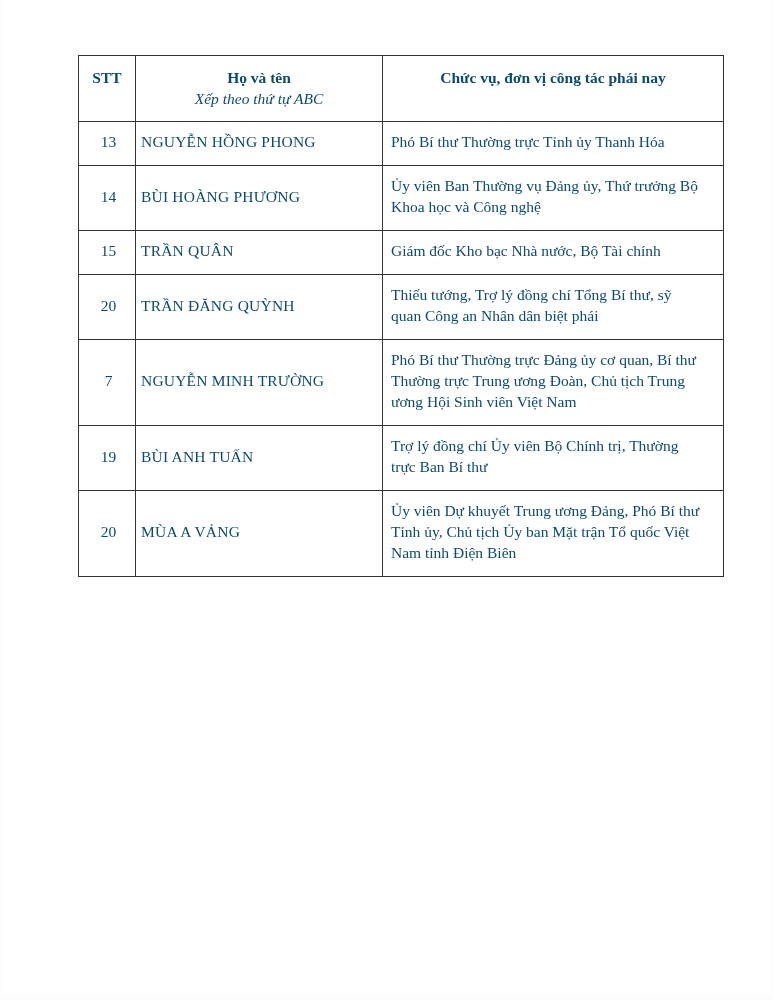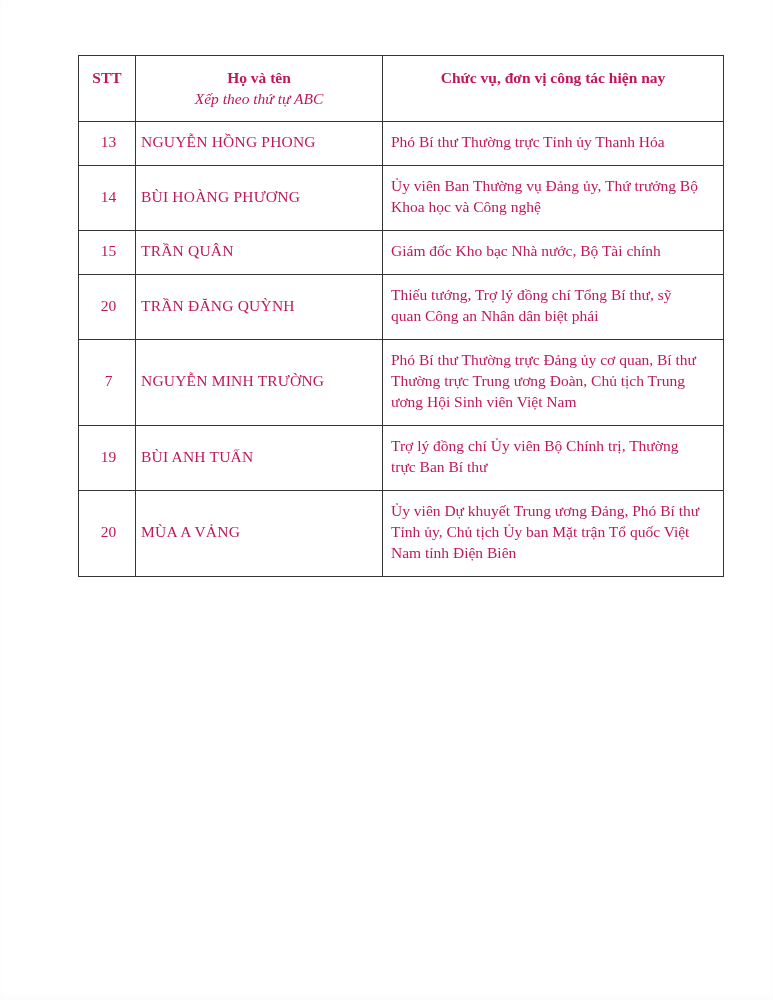--- a/index.html
+++ b/index.html
@@ -8,21 +8,21 @@
     background: #e8e8e8;
   }
   .page {
     position: relative;
     width: 773px;
     height: 1000px;
     background: #ffffff;
     margin: 0 auto;
     overflow: hidden;
     font-family: "Liberation Serif", "DejaVu Serif", serif;
-    color: #be185d;
+    color: #0c4a6e;
   }
   table.doc-table {
     position: absolute;
     left: 78px;
     top: 55px;
     width: 645px;
     border-collapse: collapse;
     table-layout: fixed;
     font-size: 15.5px;
     line-height: 21px;
@@ -74,21 +74,21 @@
       <col style="width:247px">
       <col style="width:341px">
     </colgroup>
     <thead>
       <tr>
         <th>STT</th>
         <th>
           <div>Họ và tên</div>
           <div class="sub">Xếp theo thứ tự ABC</div>
         </th>
-        <th>Chức vụ, đơn vị công tác hiện nay</th>
+        <th>Chức vụ, đơn vị công tác phái nay</th>
       </tr>
     </thead>
     <tbody>
       <tr>
         <td class="cell-stt">13</td>
         <td class="cell-name">NGUYỄN HỒNG PHONG</td>
         <td class="cell-pos">Phó Bí thư Thường trực Tỉnh ủy Thanh Hóa</td>
       </tr>
       <tr>
         <td class="cell-stt">14</td>

